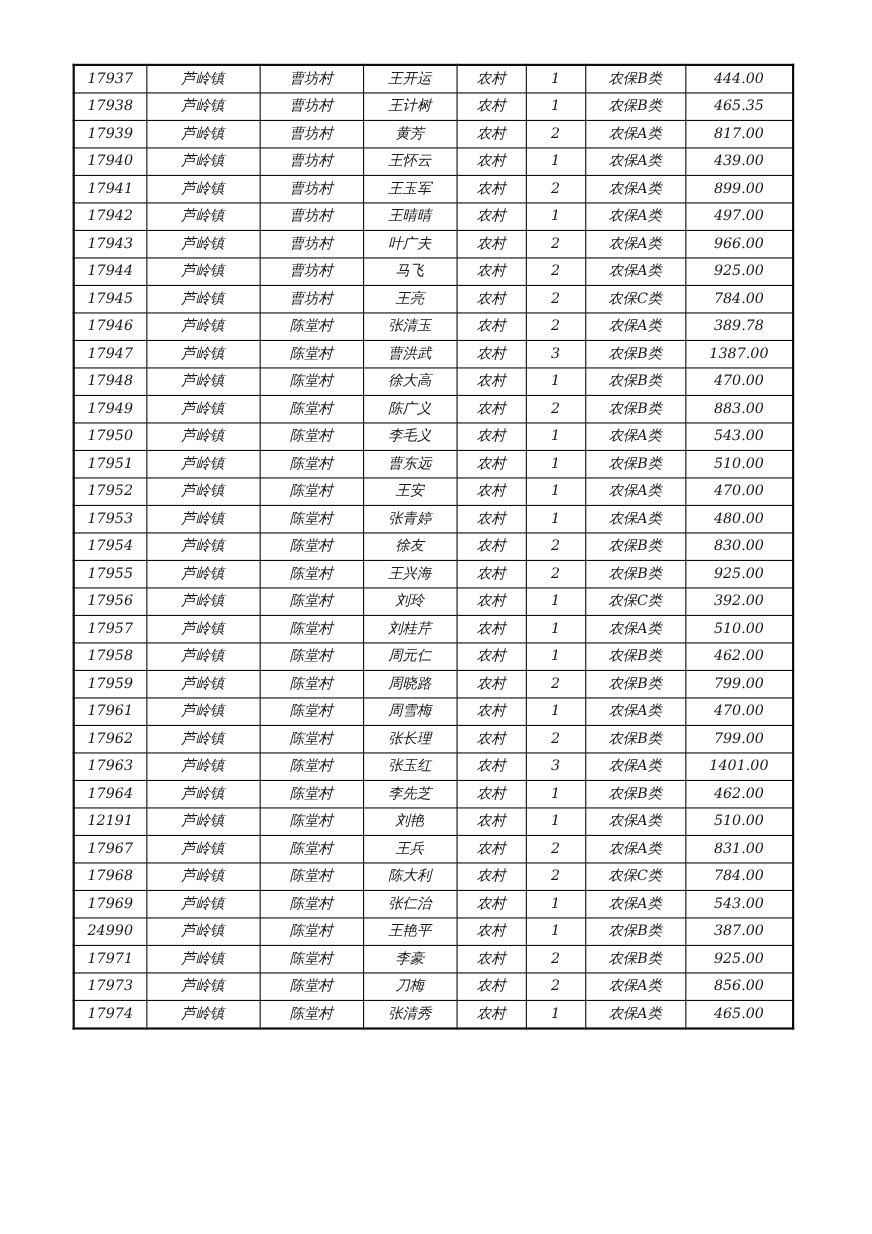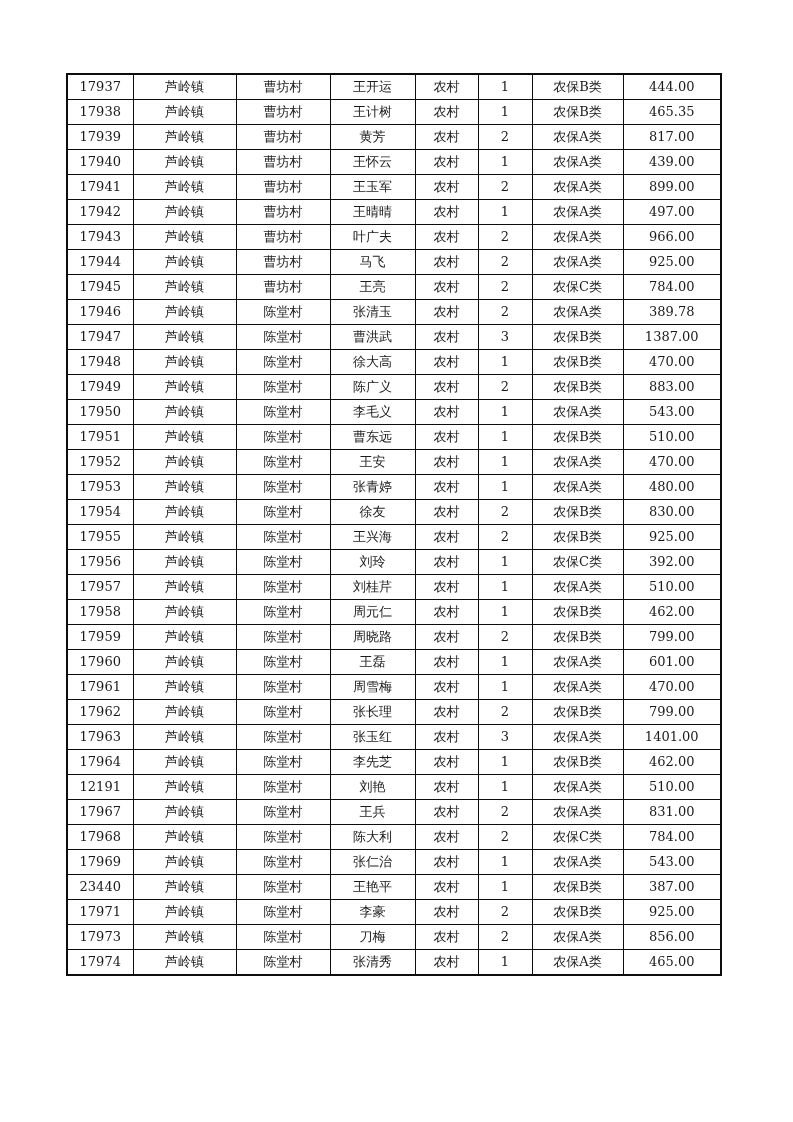--- a/index.html
+++ b/index.html
@@ -18,21 +18,22 @@
     position: absolute;
     left: 0;
     top: 0;
     width: 793px;
     height: 1122px;
     background: #ffffff;
   }
   .data-table-wrap {
     position: absolute;
     left: 66px;
-    top: 73px;
+    top: 58px;
+    font-style: italic;
   }
   table.data-table {
     border-collapse: collapse;
     table-layout: fixed;
     width: 654px;
     border: 2px solid #0d0d0d;
   }
   table.data-table td {
     border: 1px solid #0d0d0d;
     height: 24px;
@@ -288,30 +289,20 @@
             <td>17959</td>
             <td>芦岭镇</td>
             <td>陈堂村</td>
             <td>周晓路</td>
             <td>农村</td>
             <td>2</td>
             <td>农保B类</td>
             <td>799.00</td>
           </tr>
           <tr>
-            <td>17960</td>
-            <td>芦岭镇</td>
-            <td>陈堂村</td>
-            <td>王磊</td>
-            <td>农村</td>
-            <td>1</td>
-            <td>农保A类</td>
-            <td>601.00</td>
-          </tr>
-          <tr>
             <td>17961</td>
             <td>芦岭镇</td>
             <td>陈堂村</td>
             <td>周雪梅</td>
             <td>农村</td>
             <td>1</td>
             <td>农保A类</td>
             <td>470.00</td>
           </tr>
           <tr>
@@ -378,21 +369,21 @@
             <td>17969</td>
             <td>芦岭镇</td>
             <td>陈堂村</td>
             <td>张仁治</td>
             <td>农村</td>
             <td>1</td>
             <td>农保A类</td>
             <td>543.00</td>
           </tr>
           <tr>
-            <td>23440</td>
+            <td>24990</td>
             <td>芦岭镇</td>
             <td>陈堂村</td>
             <td>王艳平</td>
             <td>农村</td>
             <td>1</td>
             <td>农保B类</td>
             <td>387.00</td>
           </tr>
           <tr>
             <td>17971</td>

